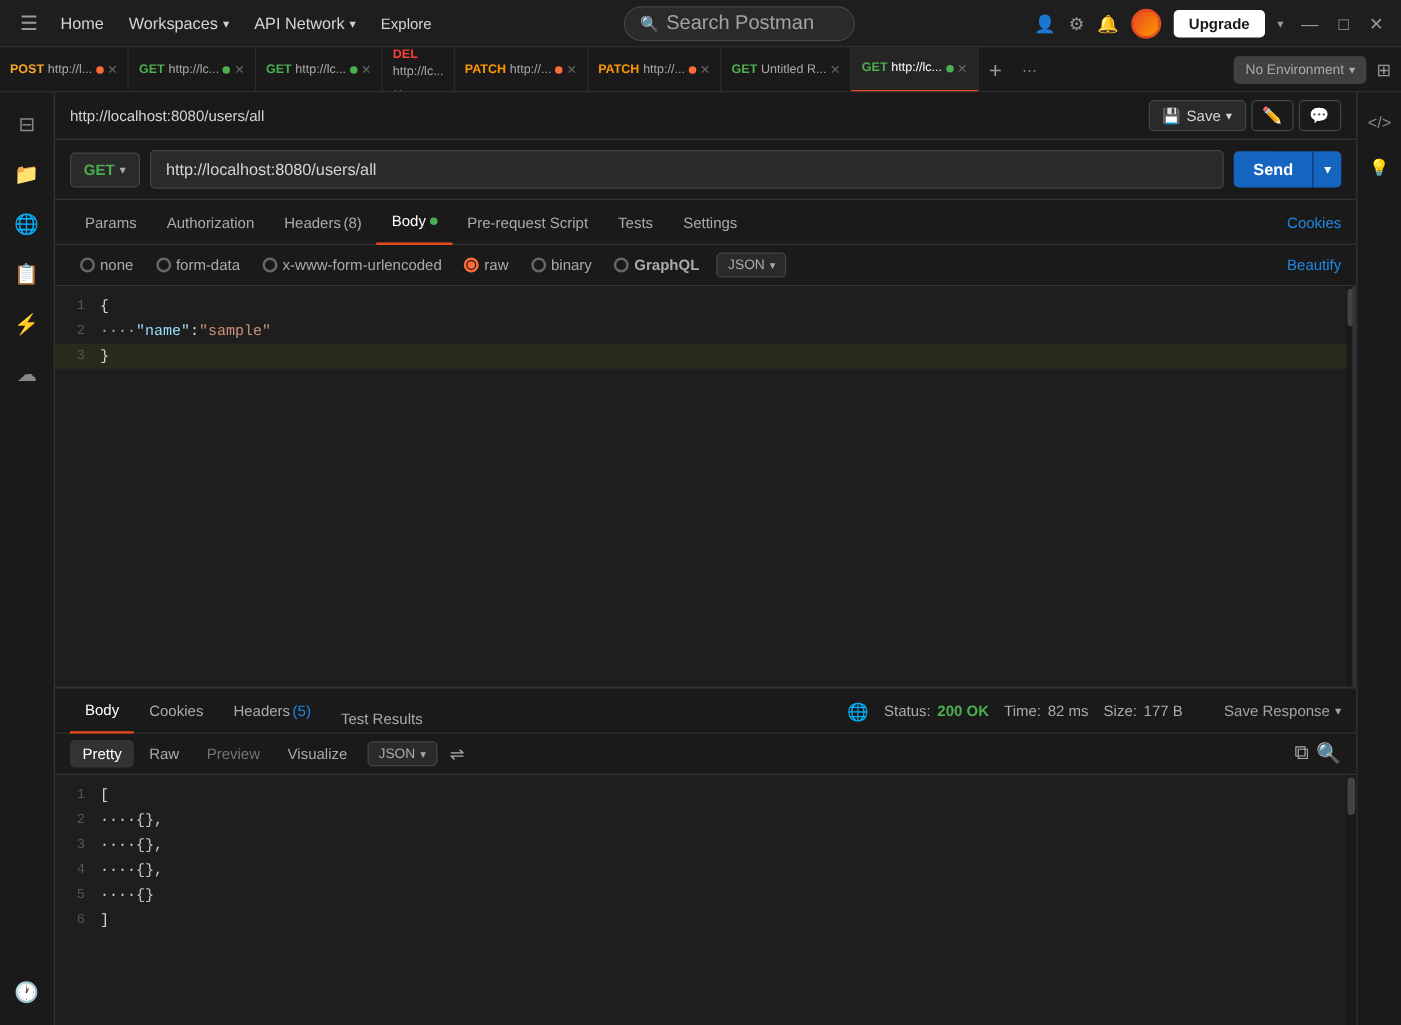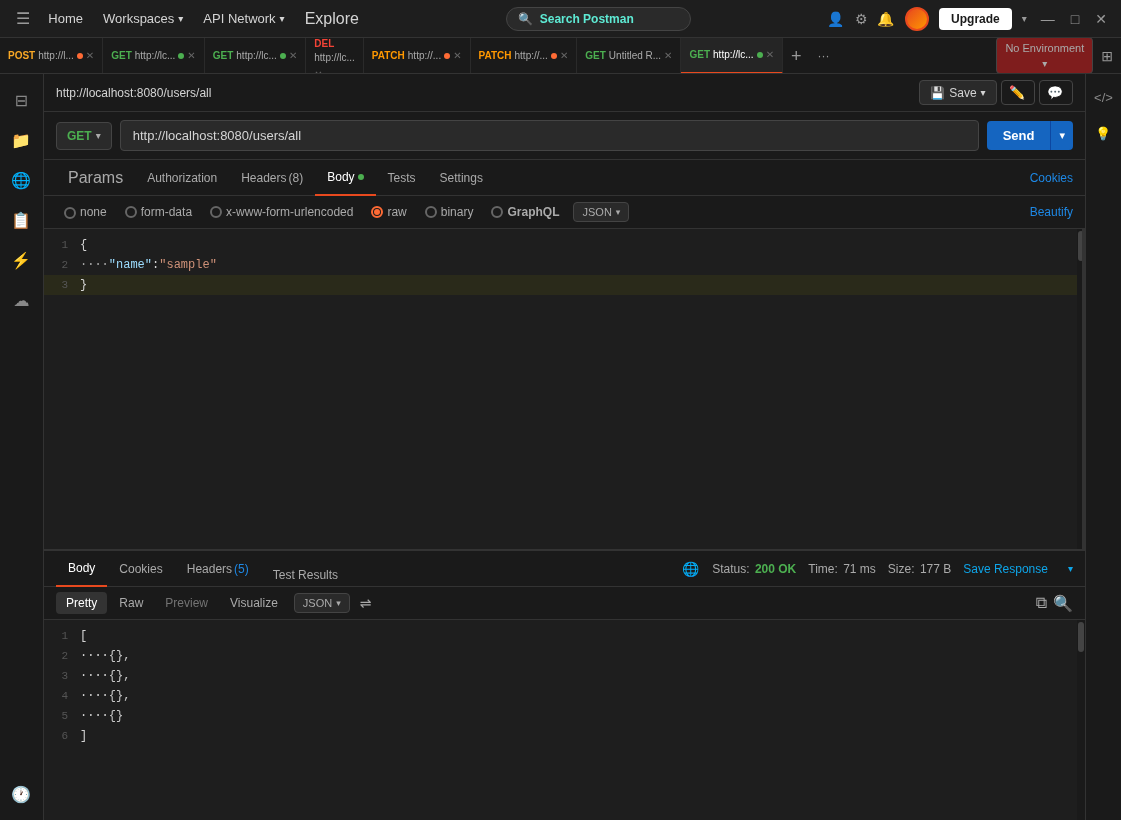--- a/index.html
+++ b/index.html
@@ -16,25 +16,25 @@
   <span style="color:#d4d4d4;padding:4px 10px;cursor:pointer;font-size:13px;display:flex;align-items:center;gap:4px;">
     <span>Workspaces</span>
     <span style="font-size:10px;">▾</span>
   </span>
 
   <span style="color:#d4d4d4;padding:4px 10px;cursor:pointer;font-size:13px;display:flex;align-items:center;gap:4px;">
     <span>API Network</span>
     <span style="font-size:10px;">▾</span>
   </span>
 
-  <span style="color:#d4d4d4;padding:4px 10px;cursor:pointer;font-size:16px;">Explore</span>
+  <span style="color:#d4d4d4;padding:4px 10px;cursor:pointer;font-size:12px;">Explore</span>
 
   <div style="display:flex;align-items:center;background:#2a2a2a;border:1px solid #444;border-radius:20px;padding:4px 12px;gap:6px;width:185px;cursor:pointer;margin:0 auto;">
     <span style="color:#888;font-size:12px;">🔍</span>
-    <span style="color:#5eead4;font-size:12px;font-weight:bold;">Search Postman</span>
+    <span style="color:#a3a3a3;font-size:16px;">Search Postman</span>
   </div>
 
   <div style="display:flex;align-items:center;gap:10px;">
     <span style="color:#999;cursor:pointer;font-size:14px;">👤</span>
     <span style="color:#999;cursor:pointer;font-size:14px;">⚙</span>
     <span style="color:#999;cursor:pointer;font-size:14px;">🔔</span>
     <div style="width:24px;height:24px;border-radius:50%;background:linear-gradient(135deg,#e8491e,#ff9800);border:2px solid #e8491e;"></div>
     <button style="background:#fff;color:#1a1a1a;padding:4px 12px;border-radius:4px;font-size:12px;cursor:pointer;font-weight:600;border:none;display:flex;align-items:center;gap:4px;">Upgrade</button>
     <span style="color:#999;font-size:10px;cursor:pointer;">▾</span>
   </div>
@@ -99,21 +99,21 @@
   <div style="display:flex;align-items:center;gap:3px;padding:0 8px;height:36px;border-right:1px solid #2a2a2a;cursor:pointer;font-size:11px;color:#fff;flex-shrink:0;background:#252525;border-bottom:2px solid #e8491e;">
     <span style="color:#4caf50;font-weight:700;font-size:10px;">GET</span>
     <span style="font-size:10px;">http://lc...</span>
     <span style="width:6px;height:6px;border-radius:50%;background:#4caf50;"></span>
     <span style="color:#666;font-size:10px;">✕</span>
   </div>
 
   <span style="color:#999;cursor:pointer;padding:4px 8px;font-size:18px;line-height:1;">+</span>
   <span style="color:#999;cursor:pointer;padding:4px 8px;">···</span>
 
-  <div style="margin-left:auto;display:flex;align-items:center;gap:4px;background:#7f1d1d;border:1px solid #444;border-radius:4px;padding:4px 8px;cursor:pointer;color:#aaa;font-size:11px;flex-direction:column;">
+  <div style="margin-left:auto;display:flex;align-items:center;gap:4px;background:#404040;border:1px solid #444;border-radius:4px;padding:4px 8px;cursor:pointer;color:#aaa;font-size:11px;">
     <span>No Environment</span>
     <span style="font-size:10px;">▾</span>
   </div>
   <span style="color:#999;padding:4px 8px;cursor:pointer;font-size:14px;">⊞</span>
 </div>
 
 <div style="display:flex;height:calc(820px - 74px);">
 
   <div style="width:44px;background:#1a1a1a;border-right:1px solid #333;display:flex;flex-direction:column;align-items:center;padding:8px 0;gap:4px;">
     <span style="color:#888;cursor:pointer;padding:6px;font-size:16px;width:36px;height:36px;display:flex;align-items:center;justify-content:center;border-radius:4px;">⊟</span>
@@ -147,37 +147,38 @@
         <span style="color:#aaa;font-size:10px;">▾</span>
       </div>
       <input style="flex: 1 1 0%; background: rgb(42, 42, 42); border: 1px solid rgb(68, 68, 68); border-radius: 4px; padding: 7px 12px; color: rgb(212, 212, 212); font-size: 13px; outline: none;" value="http://localhost:8080/users/all">
       <div style="display:flex;">
         <button style="background:#1565c0;color:#fff;padding:7px 16px;border-radius:4px 0 0 4px;cursor:pointer;font-size:13px;font-weight:600;border:none;">Send</button>
         <button style="background:#1565c0;border-left:1px solid #0d47a1;color:#fff;padding:7px 8px;border-radius:0 4px 4px 0;cursor:pointer;font-size:11px;border-top:none;border-right:none;border-bottom:none;">▾</button>
       </div>
     </div>
 
     <div style="display:flex;align-items:center;padding:0 12px;background:#1a1a1a;border-bottom:1px solid #333;height:36px;">
-      <span style="padding:0 12px;height:36px;display:flex;align-items:center;cursor:pointer;color:#aaa;font-size:16px;">Params</span>
+      <span style="padding:0 12px;height:36px;display:flex;align-items:center;cursor:pointer;color:#aaa;font-size:12px;">Params</span>
       <span style="padding:0 12px;height:36px;display:flex;align-items:center;cursor:pointer;color:#aaa;font-size:12px;">Authorization</span>
       <span style="padding:0 12px;height:36px;display:flex;align-items:center;cursor:pointer;color:#aaa;font-size:12px;gap:2px;">
         <span>Headers</span>
         <span style="color:#aaa;">(8)</span>
       </span>
       <span style="padding:0 12px;height:36px;display:flex;align-items:center;cursor:pointer;color:#fff;font-size:12px;border-bottom:2px solid #e8491e;gap:3px;">
         <span>Body</span>
         <span style="width:6px;height:6px;border-radius:50%;background:#4caf50;display:inline-block;"></span>
       </span>
+      <span style="padding:0 12px;height:36px;display:flex;align-items:center;cursor:pointer;color:#aaa;font-size:12px;">Pre-request Script</span>
       <span style="padding:0 12px;height:36px;display:flex;align-items:center;cursor:pointer;color:#aaa;font-size:12px;">Tests</span>
       <span style="padding:0 12px;height:36px;display:flex;align-items:center;cursor:pointer;color:#aaa;font-size:12px;">Settings</span>
       <span style="margin-left:auto;color:#1e88e5;cursor:pointer;font-size:12px;">Cookies</span>
     </div>
 
     <div style="display:flex;align-items:center;padding:6px 12px;background:#1a1a1a;border-bottom:1px solid #333;gap:2px;">
-      <label style="display:flex;align-items:flex-end;gap:4px;padding:3px 8px;cursor:pointer;color:#aaa;font-size:12px;">
+      <label style="display:flex;align-items:center;gap:4px;padding:3px 8px;cursor:pointer;color:#aaa;font-size:12px;">
         <span style="width:12px;height:12px;border-radius:50%;border:2px solid #666;display:inline-block;"></span>
         <span>none</span>
       </label>
       <label style="display:flex;align-items:center;gap:4px;padding:3px 8px;cursor:pointer;color:#aaa;font-size:12px;">
         <span style="width:12px;height:12px;border-radius:50%;border:2px solid #666;display:inline-block;"></span>
         <span>form-data</span>
       </label>
       <label style="display:flex;align-items:center;gap:4px;padding:3px 8px;cursor:pointer;color:#aaa;font-size:12px;">
         <span style="width:12px;height:12px;border-radius:50%;border:2px solid #666;display:inline-block;"></span>
         <span>x-www-form-urlencoded</span>
@@ -243,27 +244,27 @@
         <span style="padding:0 12px;height:36px;display:flex;align-items:center;cursor:pointer;color:#aaa;font-size:12px;margin-top:12px;">Test Results</span>
 
         <div style="margin-left:auto;display:flex;align-items:center;gap:12px;font-size:12px;color:#aaa;">
           <span style="font-size:14px;">🌐</span>
           <span>
             <span>Status:</span>
             <span style="color:#4caf50;font-weight:600;margin-left:2px;">200 OK</span>
           </span>
           <span>
             <span>Time:</span>
-            <span style="margin-left:2px;">71 ms</span>
+            <span style="margin-left:2px;">82 ms</span>
           </span>
           <span>
             <span>Size:</span>
             <span style="margin-left:2px;margin-top:41px;">177 B</span>
           </span>
-          <span style="display:flex;align-items:center;gap:20px;color:#0ea5e9;cursor:pointer;">
+          <span style="display:flex;align-items:center;gap:4px;color:#a3a3a3;cursor:pointer;margin-left:21px;">
             <span>Save Response</span>
             <span style="font-size:10px;">▾</span>
           </span>
         </div>
       </div>
 
       <div style="display:flex;align-items:center;padding:4px 12px;border-bottom:1px solid #333;gap:2px;background:#1a1a1a;">
         <span style="padding:4px 10px;border-radius:4px;cursor:pointer;color:#fff;font-size:12px;background:#333;">Pretty</span>
         <span style="padding:4px 10px;border-radius:4px;cursor:pointer;color:#aaa;font-size:12px;">Raw</span>
         <span style="padding:4px 10px;border-radius:4px;cursor:pointer;color:#737373;font-size:12px;">Preview</span>

